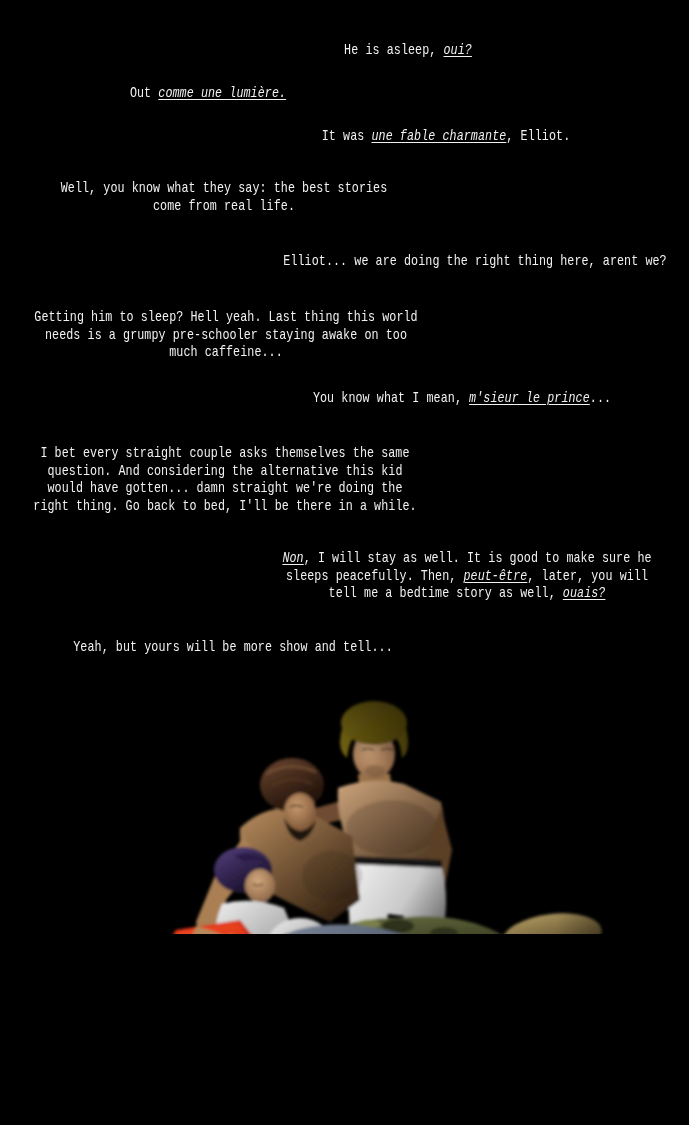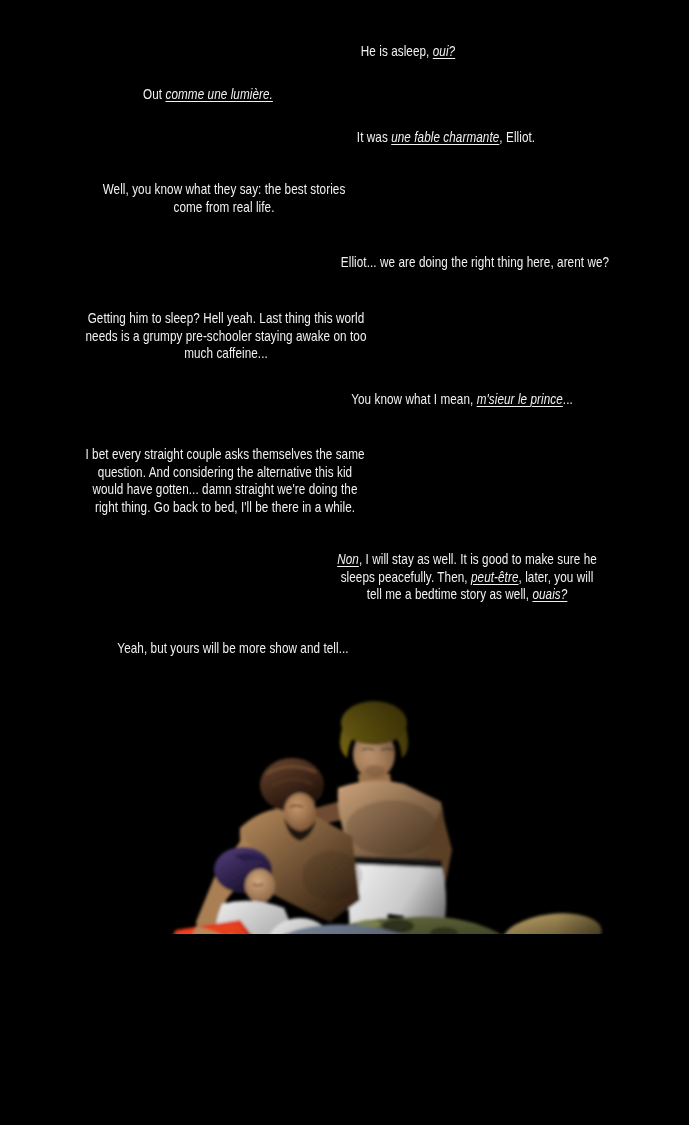--- a/index.html
+++ b/index.html
@@ -1,17 +1,17 @@
 <!DOCTYPE html>
 <html style="--page-bg: #000000; --text-color: #f2f2f2; --pillow-red: #cf2310; --bed-green: #1b3e30; --bed-green-dark: #0a1811; --skin-light: #cda47c; --skin-dark: #4e3622; --hair-blond: #8a7712; --hair-brown: #3a2418; --hair-child: #453465; --pants-white: #e8e8e8; --shirt-white: #e4e4e4; --blanket-blue: #74808f; --blanket-gold: #c89f53; --blanket-olive: #5d6138; --blanket-tan: #a08a58; --blanket-red: #6e241e; --blanket-gray: #2e3036;"><head>
 <meta charset="utf-8">
 <style>
   html,body{margin:0;padding:0;background:#000;}
   #comic{position:relative;width:689px;height:934px;background:var(--page-bg,#000);overflow:hidden;
-         font-family:Liberation Sans, sans-serif;}
+         font-family:Liberation Mono, monospace;}
   .balloon{position:absolute;color:var(--text-color,#f2f2f2);font-size:15px;line-height:17.5px;
            white-space:nowrap;text-align:center;letter-spacing:.1px;
            transform:translateX(-50%) scaleX(.78);transform-origin:50% 0;}
   .balloon .fr{font-style:italic;text-decoration:underline;text-underline-offset:2px;
                text-decoration-thickness:1px;}
   .p0{left:408px;top:42px;}
   .p1{left:208px;top:85px;}
   .p2{left:446px;top:128px;}
   .p3{left:224px;top:180px;}
   .p4{left:475px;top:253px;}

